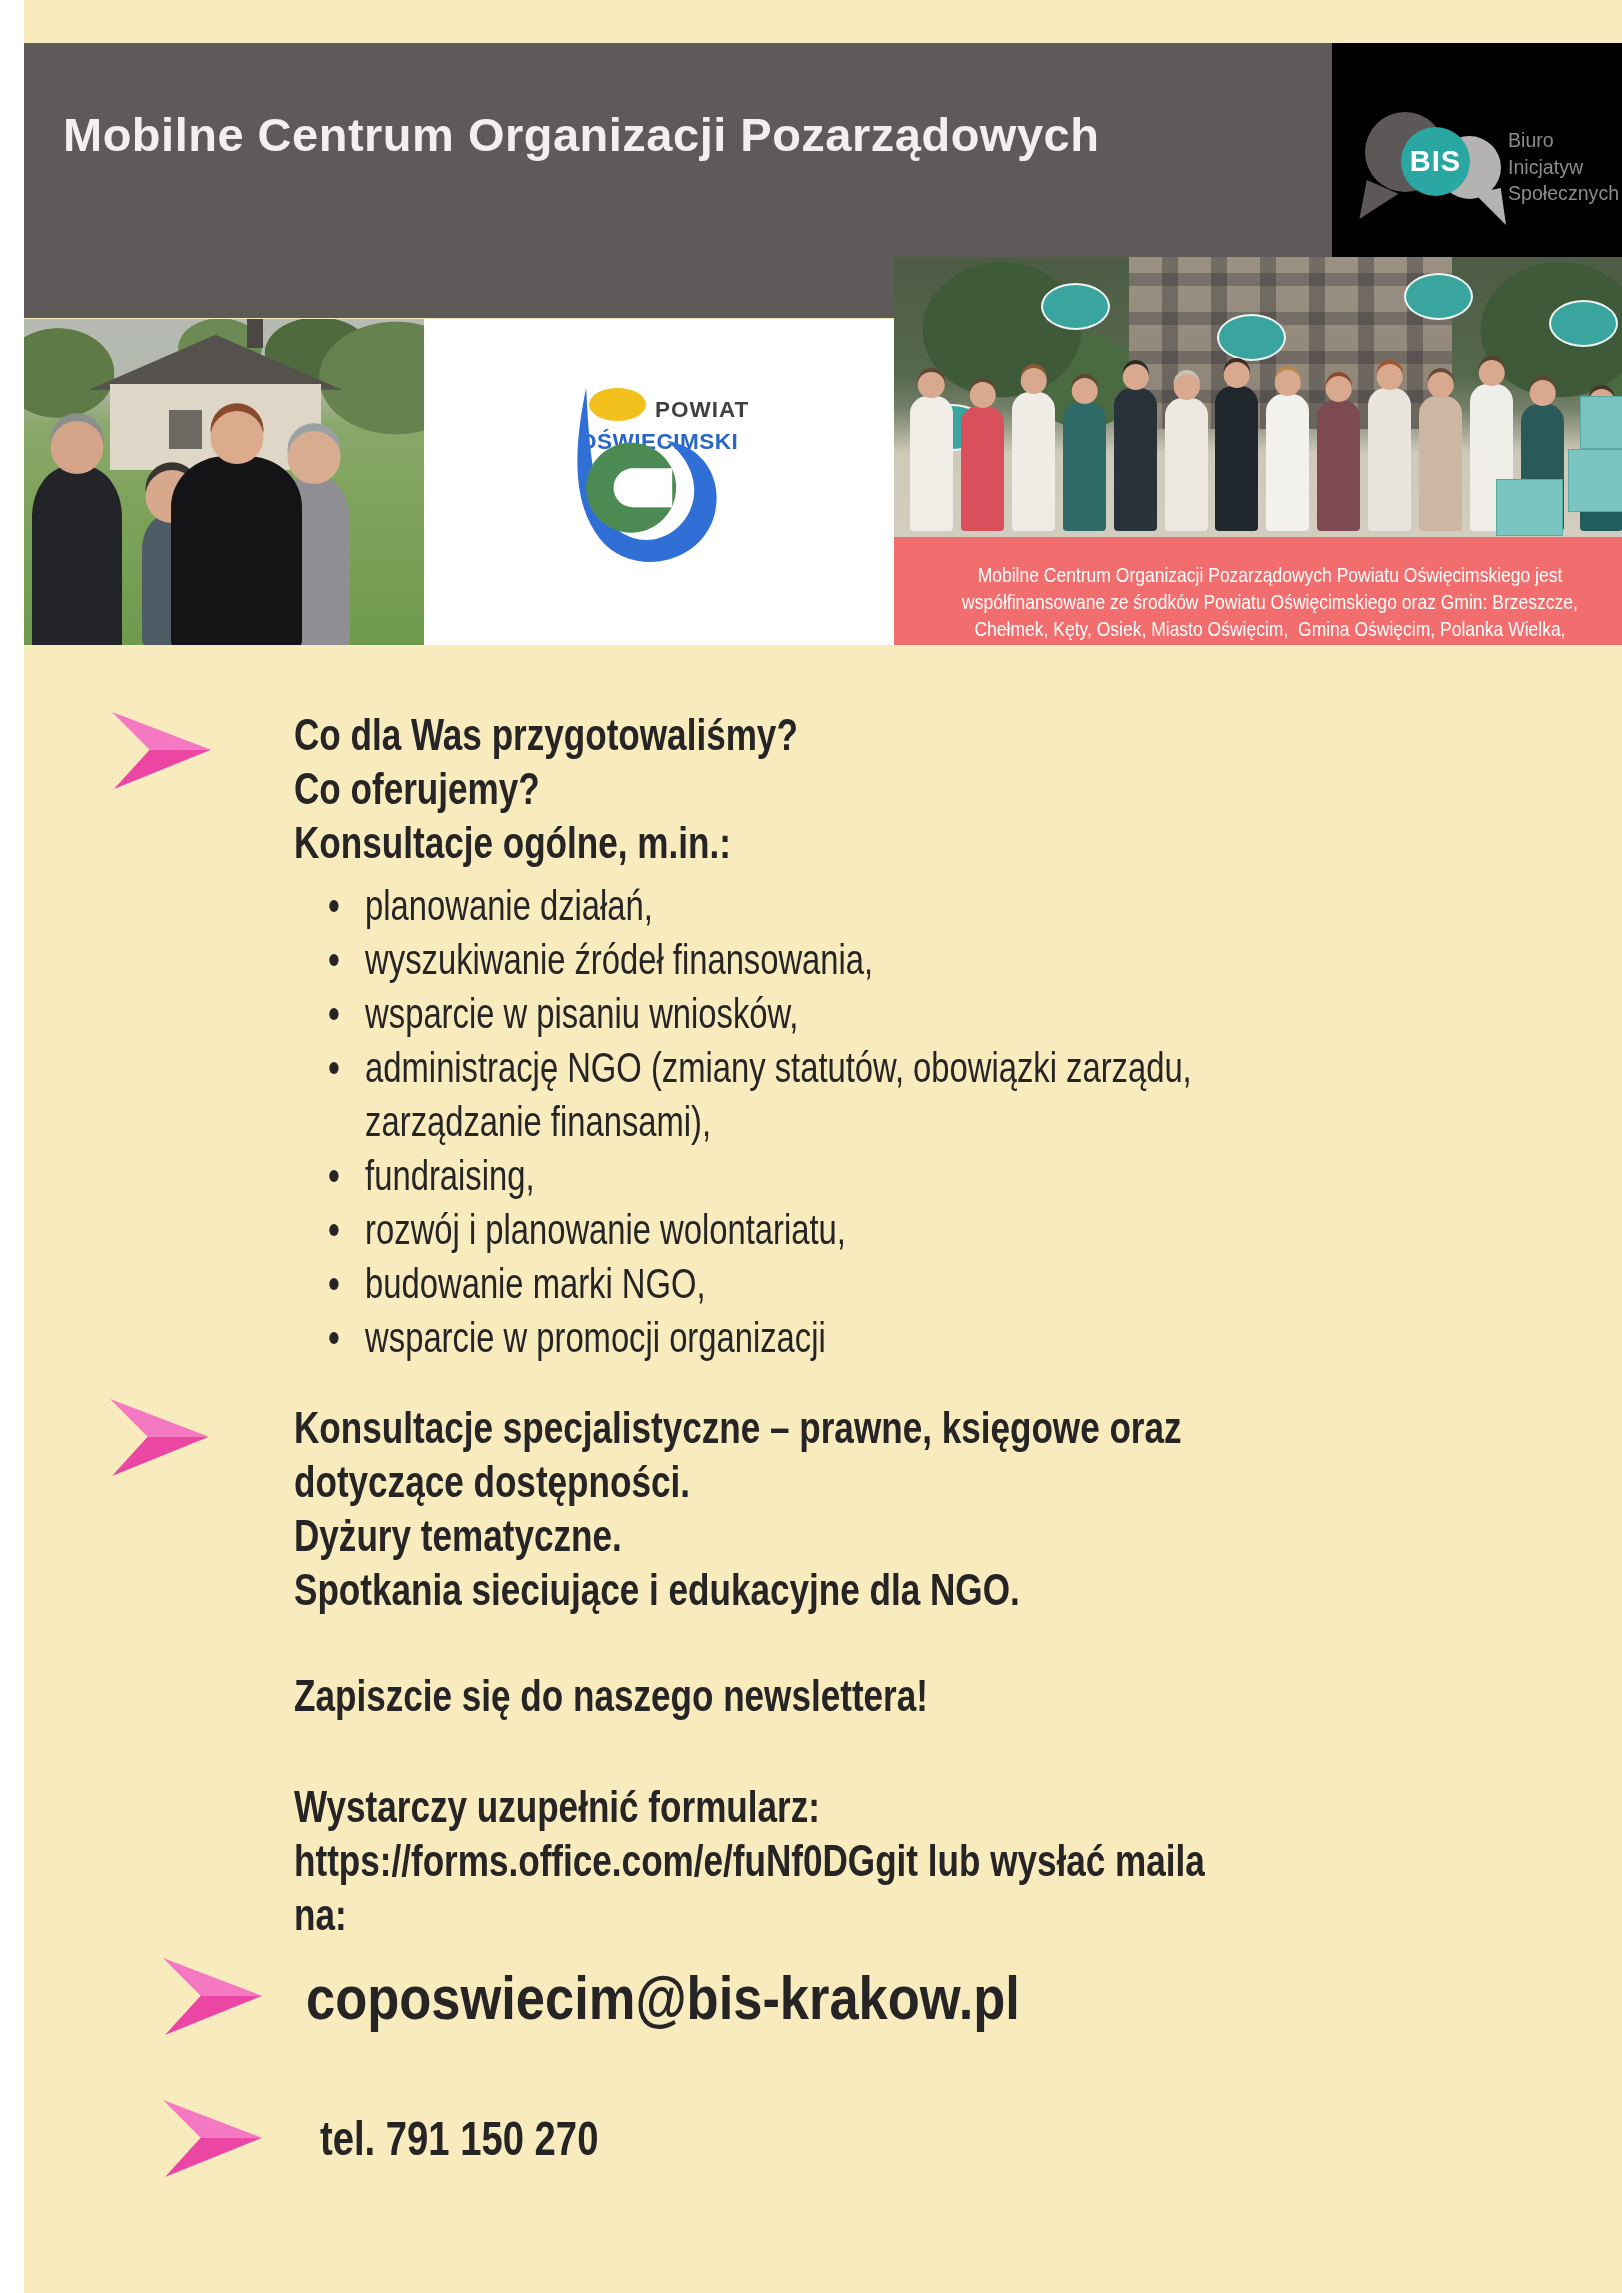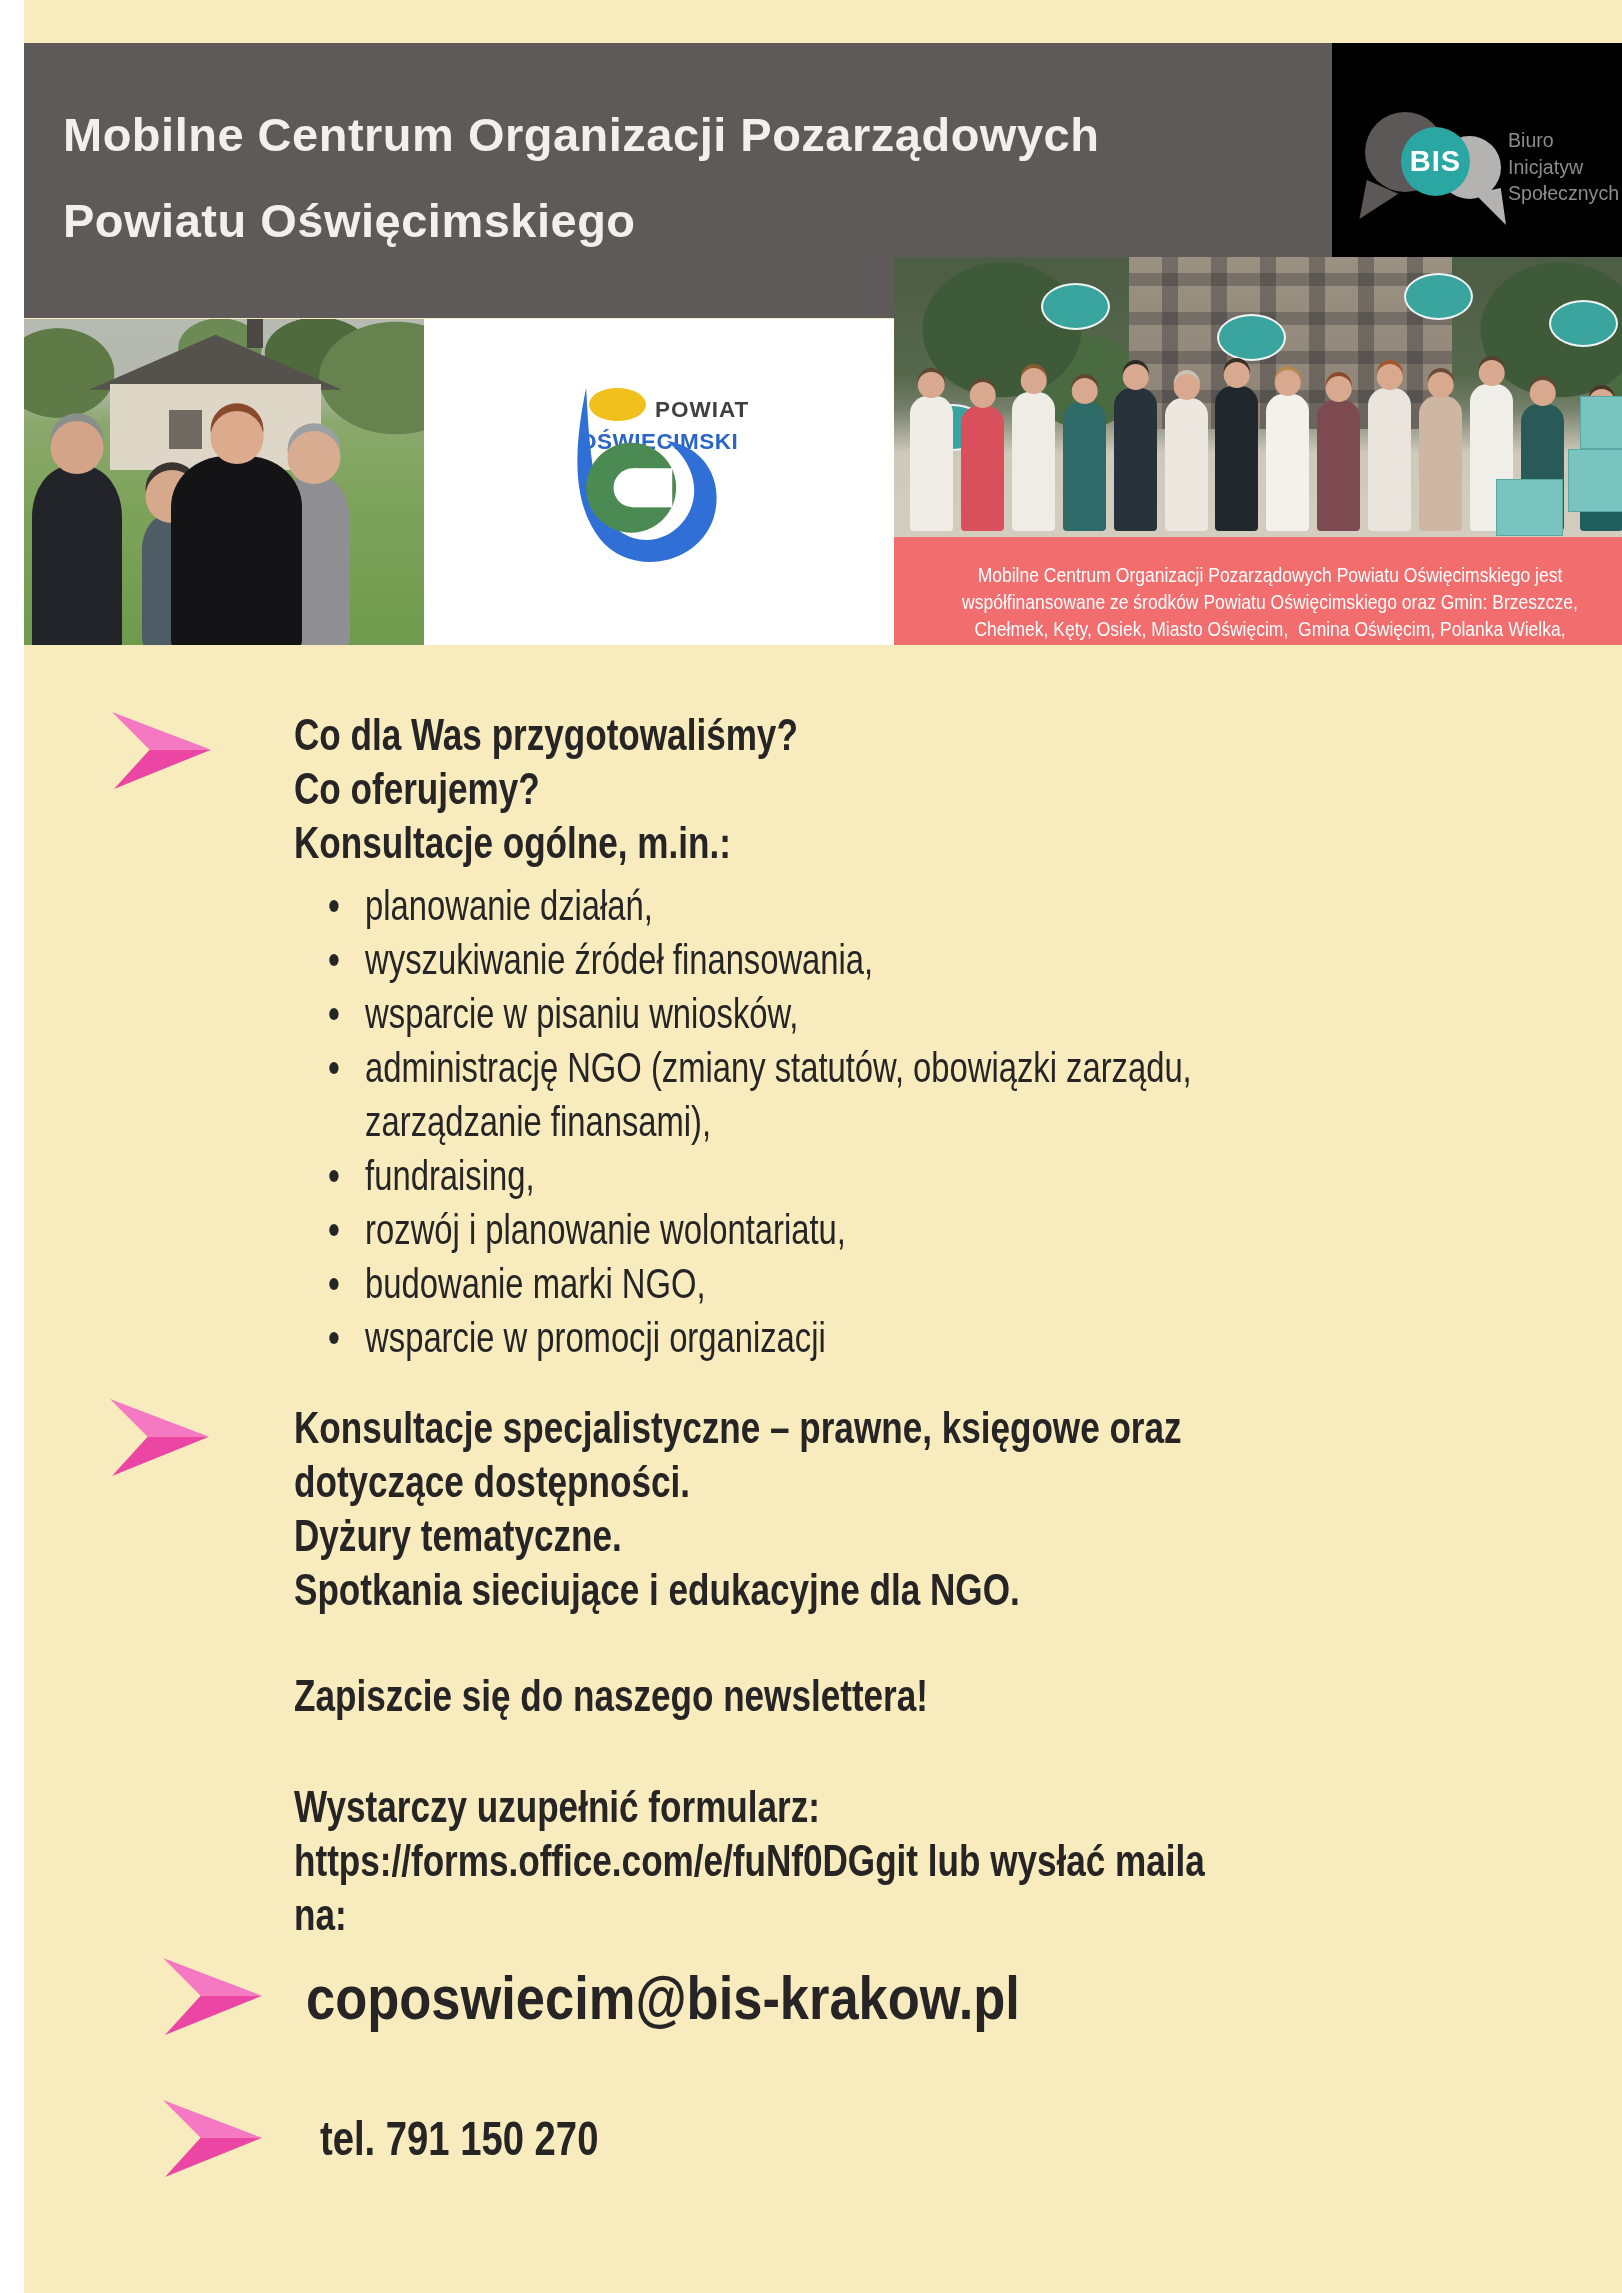--- a/index.html
+++ b/index.html
@@ -100,21 +100,20 @@
   .arrow .a-bot { position:absolute; inset:0; background:#ec46a4; clip-path:polygon(38% 49%, 100% 49%, 2% 100%); }
 </style>
 </head>
 <body>
 
 <div class="page">
 
   <div class="header-band">
     <div class="header-title">
       <div>Mobilne Centrum Organizacji Pozarządowych</div>
-      <div>Powiatu Oświęcimskiego</div>
     </div>
   </div>
 
   <div class="bis-box">
     <span class="tail-dark"></span>
     <span class="bubble-dark"></span>
     <span class="tail-light"></span>
     <span class="bubble-light"></span>
     <span class="bubble-teal">
       <span>BIS</span>

